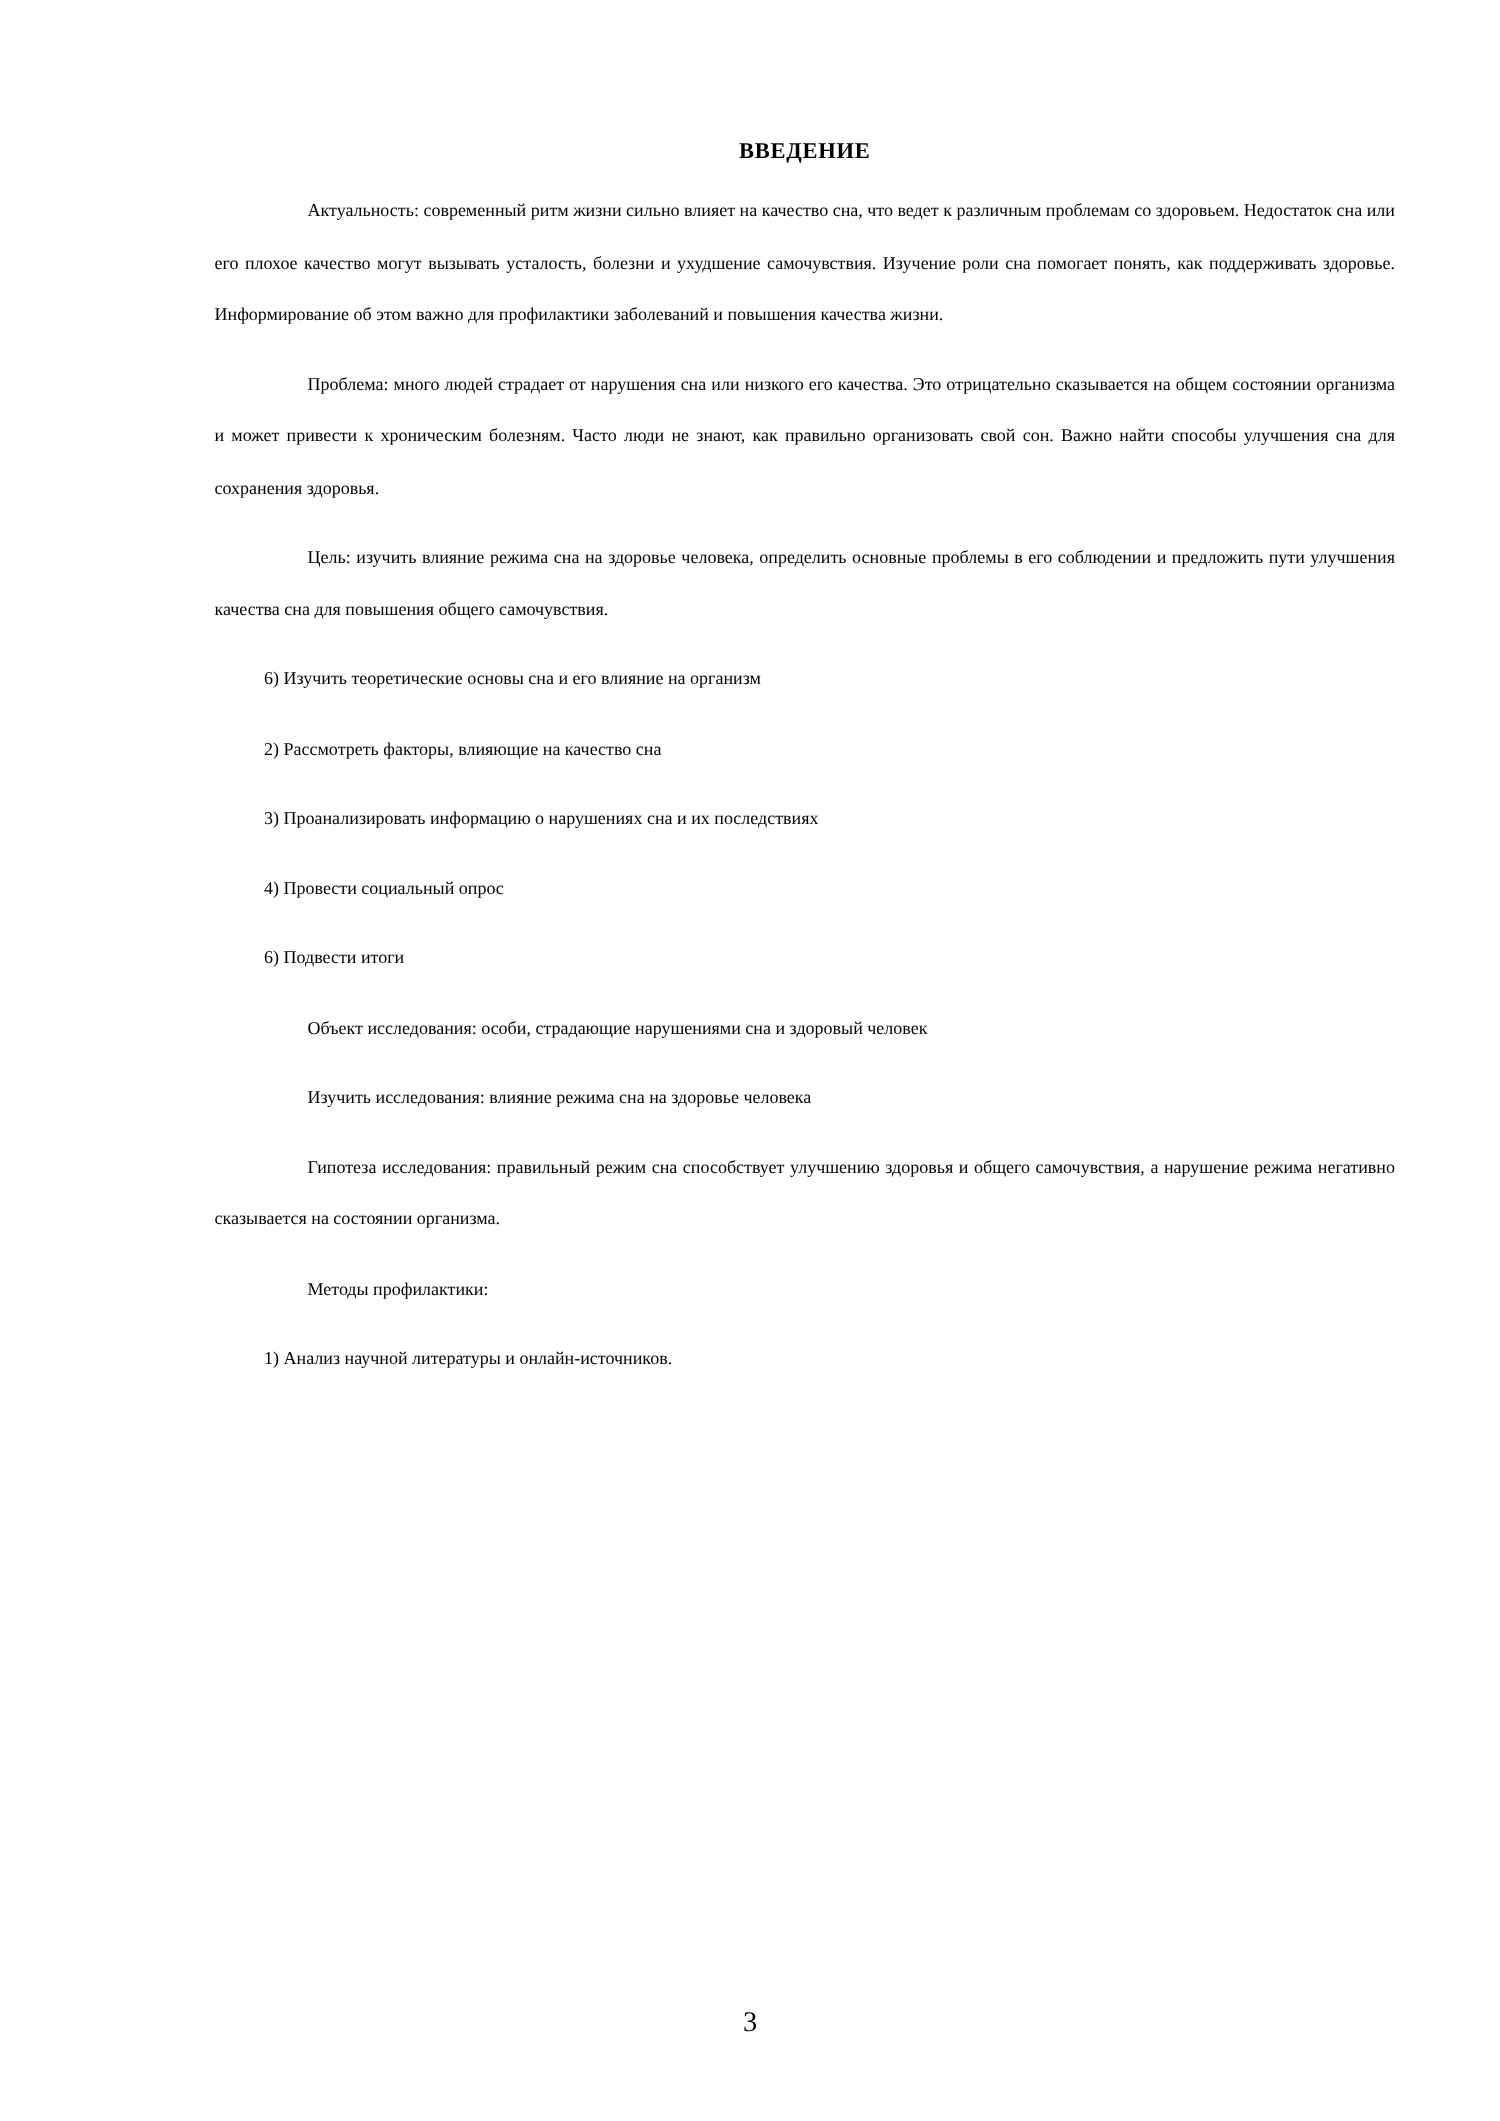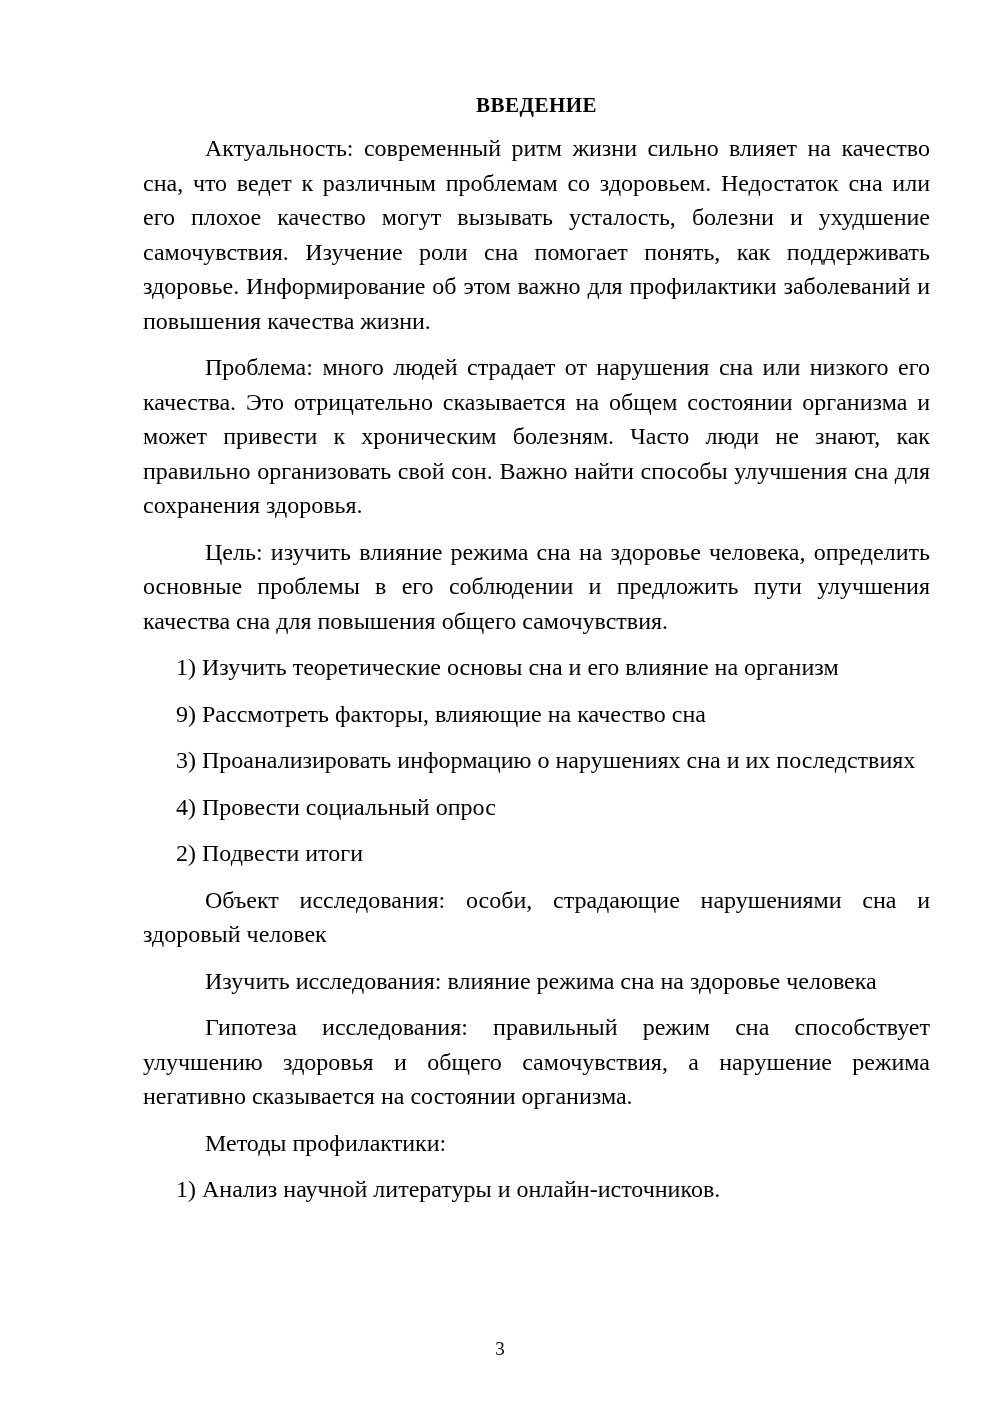--- a/index.html
+++ b/index.html
@@ -17,28 +17,28 @@
     overflow: hidden;
     box-sizing: border-box;
   }
   .content {
     position: absolute;
     top: 93px;
     left: 143px;
     right: 70px;
   }
   .doc-title {
-    font-size: 21px;
+    font-size: 15px;
     font-weight: bold;
     text-align: center;
     margin: 0 0 13px 0;
     letter-spacing: 0.5px;
   }
   .para, .item {
-    font-size: 24px;
+    font-size: 12px;
     line-height: 34.5px;
     text-align: justify;
     margin: 0 0 12px 0;
   }
   .para {
     text-indent: 62px;
   }
   .item {
     text-indent: 33px;
   }
@@ -55,25 +55,25 @@
 <body>
 
 <div class="page">
   <div class="content">
     <h1 class="doc-title">ВВЕДЕНИЕ</h1>
 
     <p class="para">Актуальность: современный ритм жизни сильно влияет на качество сна, что ведет к различным проблемам со здоровьем. Недостаток сна или его плохое качество могут вызывать усталость, болезни и ухудшение самочувствия. Изучение роли сна помогает понять, как поддерживать здоровье. Информирование об этом важно для профилактики заболеваний и повышения качества жизни.</p>
     <p class="para">Проблема: много людей страдает от нарушения сна или низкого его качества. Это отрицательно сказывается на общем состоянии организма и может привести к хроническим болезням. Часто люди не знают, как правильно организовать свой сон. Важно найти способы улучшения сна для сохранения здоровья.</p>
     <p class="para">Цель: изучить влияние режима сна на здоровье человека, определить основные проблемы в его соблюдении и предложить пути улучшения качества сна для повышения общего самочувствия.</p>
 
-    <p class="item">1) Изучить теоретические основы сна и его влияние на организм</p>
-    <p class="item">9) Рассмотреть факторы, влияющие на качество сна</p>
+    <p class="item">6) Изучить теоретические основы сна и его влияние на организм</p>
+    <p class="item">2) Рассмотреть факторы, влияющие на качество сна</p>
     <p class="item">3) Проанализировать информацию о нарушениях сна и их последствиях</p>
     <p class="item">4) Провести социальный опрос</p>
-    <p class="item">2) Подвести итоги</p>
+    <p class="item">6) Подвести итоги</p>
 
     <p class="para">Объект исследования: особи, страдающие нарушениями сна и здоровый человек</p>
     <p class="para">Изучить исследования: влияние режима сна на здоровье человека</p>
     <p class="para">Гипотеза исследования: правильный режим сна способствует улучшению здоровья и общего самочувствия, а нарушение режима негативно сказывается на состоянии организма.</p>
     <p class="para">Методы профилактики:</p>
 
     <p class="item">1) Анализ научной литературы и онлайн-источников.</p>
   </div>
 
   <div class="page-number">3</div>

